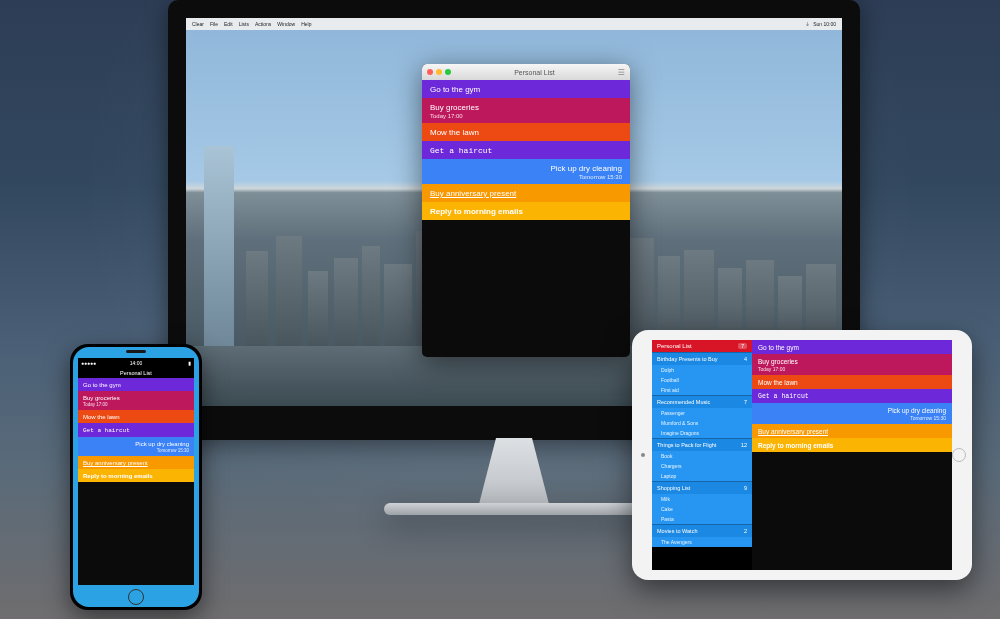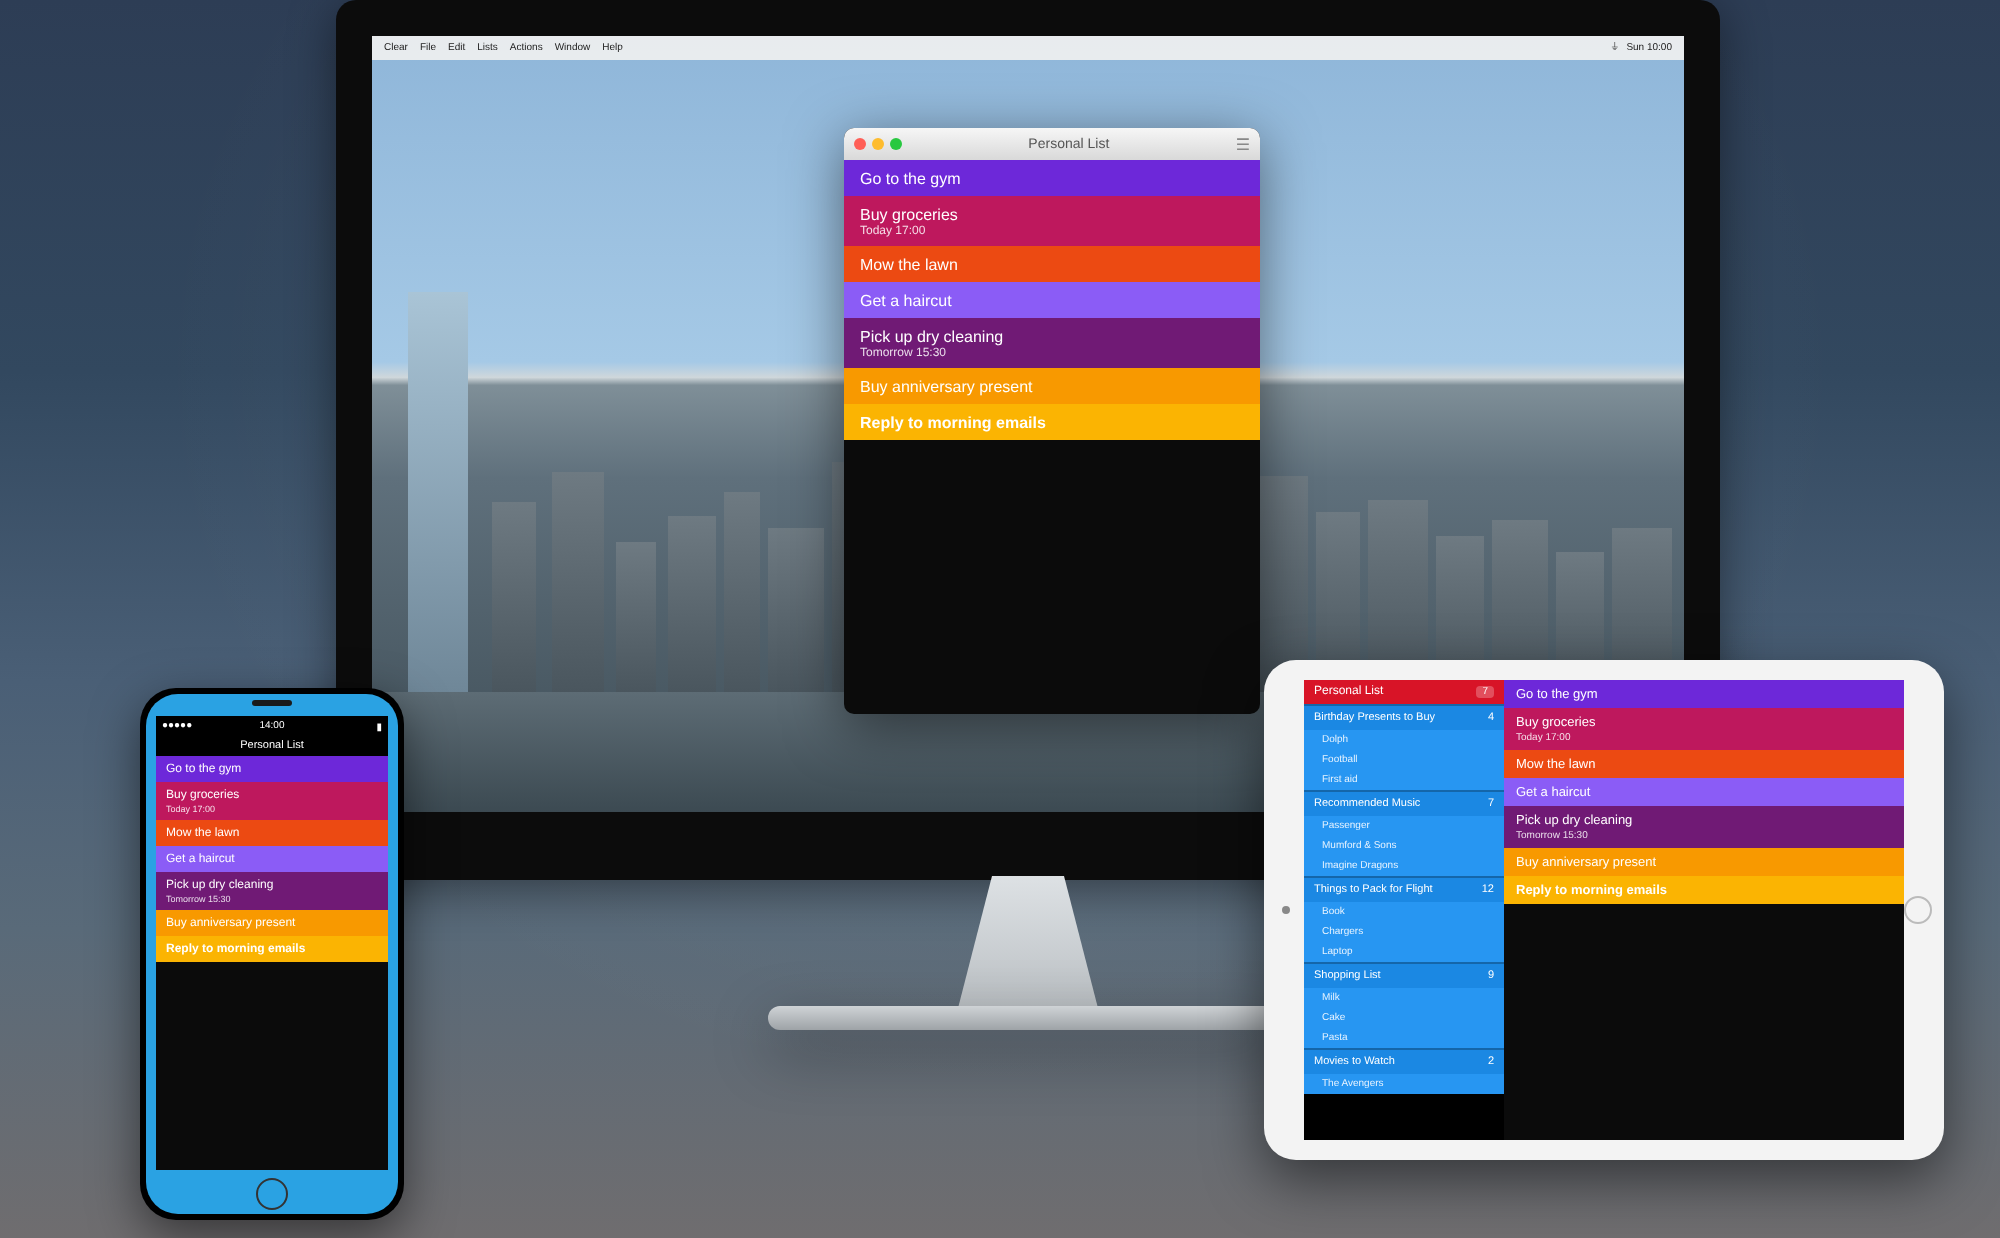--- a/index.html
+++ b/index.html
@@ -77,21 +77,21 @@
   }
   .mac-titlebar{height:16px;background:linear-gradient(#f6f6f6,#d9d9d9);display:flex;align-items:center;padding:0 5px;gap:3px;color:#444;}
   .traffic{width:6px;height:6px;border-radius:50%;}
   .tl-r{background:#ff5f57;} .tl-y{background:#febc2e;} .tl-g{background:#28c840;}
   .mac-title{flex:1;text-align:center;font-size:7px;color:#555;}
   .mac-gear{font-size:8px;color:#888;}
   .clear-item{padding:5px 8px 4px;border-bottom:0;}
   .clear-item .sub{display:block;font-size:6px;opacity:.85;margin-top:1px;}
   
   .c0{background:#6d28d9;} .c1{background:#be185d;} .c2{background:#ec4a12;}
-  .c3{background:#8b5cf6;} .c4{background:#701a75;} .c5{background:#f89900;}
+  .c3{background:#6d28d9;font-family:Liberation Mono, monospace;} .c4{background:#3b82f6;text-align:right;} .c5{background:#f89900;text-decoration:underline;}
   .c6{background:#fbb402;font-weight:bold;}
 
   
   .iphone{
     position:absolute;left:70px;top:344px;width:126px;height:260px;
     background:#000;border-radius:18px;padding:3px;
     box-shadow:0 8px 24px rgba(0,0,0,0.5);
   }
   .iphone-inner{width:100%;height:100%;background:#2aa2e3;border-radius:16px;padding:11px 5px 22px;box-sizing:border-box;}
   .iphone-screen{width:100%;height:100%;background:#0b0b0b;overflow:hidden;font-size:6px;color:#fff;position:relative;}

